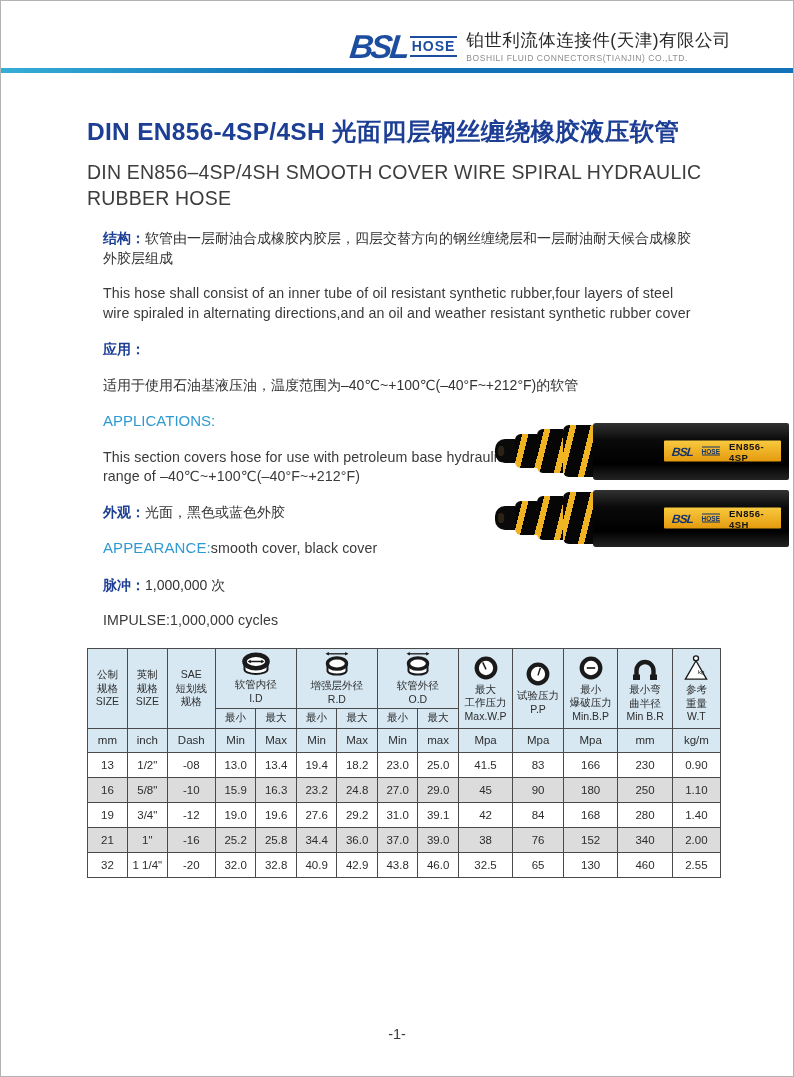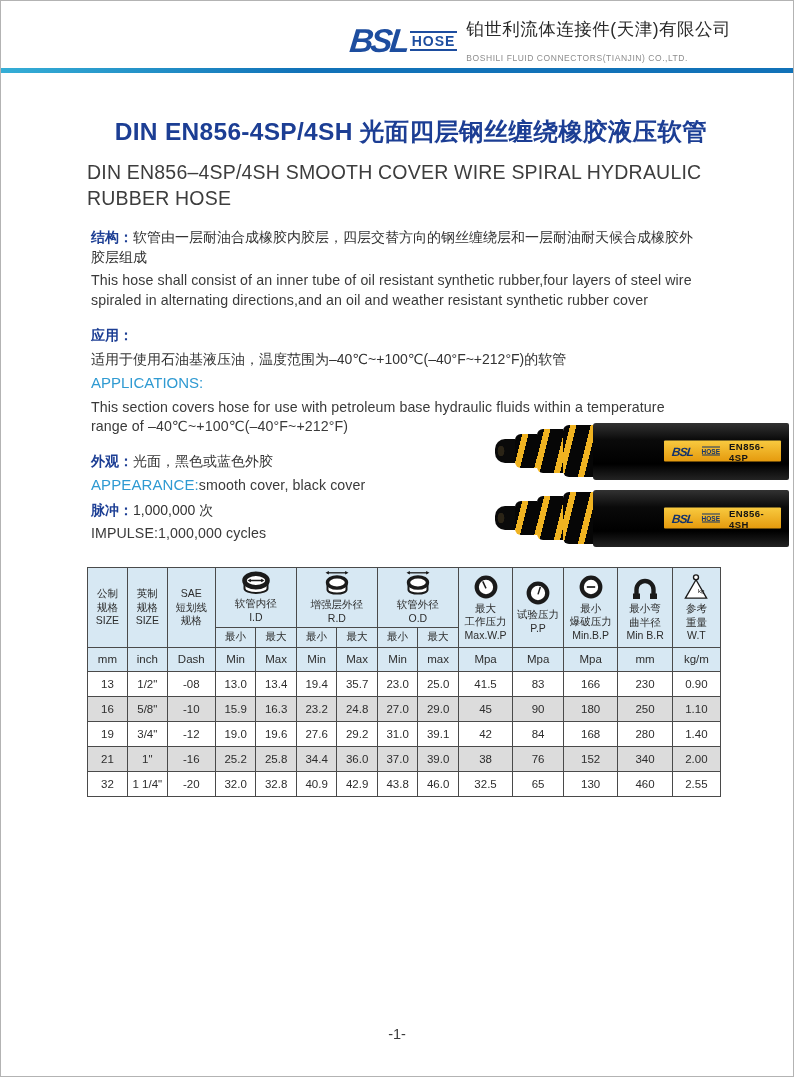--- a/index.html
+++ b/index.html
@@ -17,31 +17,31 @@
   .page-header{display:flex;justify-content:flex-end;align-items:flex-end;
                padding:24px 62px 5px 0;height:67px;}
   .brand{display:flex;align-items:center;gap:9px;}
   .logo{display:flex;align-items:center;}
   .logo-bsl{font-style:italic;font-weight:bold;font-size:33px;line-height:1;
             color:var(--logo-blue);letter-spacing:-3px;transform:skewX(-6deg);}
   .logo-hose{font-weight:bold;font-size:14px;line-height:1.15;color:var(--logo-blue);
              border-top:2px solid var(--logo-blue);border-bottom:2px solid var(--logo-blue);
              padding:0 2px;margin-left:3px;letter-spacing:1px;}
   .company-cn{font-size:17.5px;color:#2a2a2a;letter-spacing:0.5px;line-height:1.15;}
-  .company-en{font-size:8.5px;color:#8c8c8c;letter-spacing:0.55px;margin-top:14px;}
+  .company-en{font-size:8.5px;color:#8c8c8c;letter-spacing:0.55px;margin-top:2px;}
   .divider{height:5px;background:linear-gradient(90deg,#35aed6 0,#1172b8 38%,#1172b8 100%);}
 
   
   main{padding:0 86px;}
   h1{margin:42px 0 0;font-size:24.5px;font-weight:bold;color:var(--accent-navy);
-     text-align:right;letter-spacing:0.3px;}
+     text-align:left;letter-spacing:0.3px;}
   h2{margin:12px 0 4px;font-size:19.5px;font-weight:normal;color:#3d3d3d;
      line-height:1.33;letter-spacing:0.2px;}
   section{margin-top:15px;}
-  section p{margin:4px;}
+  section p{margin:16px;}
   .cn{font-size:14px;color:#333;line-height:1.45;}
   .cn-label{color:var(--accent-navy);font-weight:bold;}
   .heading-en{color:var(--accent-sky);font-size:15px;line-height:1.35;margin-top:1px;}
   .en{font-size:14.2px;color:#3a3a3a;line-height:1.35;letter-spacing:0.1px;}
   .sect-appearance{width:406px;}
   .sect-appearance p{margin-top:2px;}
 
   
   .hose-stack{position:absolute;top:421px;right:4px;width:294px;
               display:flex;flex-direction:column;gap:9px;}
@@ -58,21 +58,21 @@
   .hose-label{position:absolute;left:36%;top:50%;transform:translateY(-50%);
               width:60%;height:21px;padding:0 8px;display:flex;align-items:center;gap:9px;
               background:linear-gradient(180deg,#f8ca40,#e59a0d);border-radius:1px;}
   .hl-bsl{font-style:italic;font-weight:bold;font-size:12px;color:#15346b;
           letter-spacing:-1px;transform:skewX(-6deg);}
   .hl-hose{font-weight:bold;font-size:6.5px;color:#15346b;line-height:1.2;
            border-top:1px solid #15346b;border-bottom:1px solid #15346b;}
   .hl-model{font-weight:bold;font-size:9.5px;color:#141414;letter-spacing:0.5px;}
 
   
-  .spec-table{width:634px;margin:24px auto 0;border-collapse:collapse;table-layout:fixed;}
+  .spec-table{width:634px;margin:18px auto 0;border-collapse:collapse;table-layout:fixed;}
   .spec-table th,.spec-table td{border:1px solid var(--table-border);text-align:center;
       vertical-align:middle;font-weight:normal;color:#2d2d2d;padding:1px;}
   .spec-table thead th{background:var(--table-header-bg);}
   .th-main{height:60px;font-size:10.5px;line-height:1.3;}
   .th-label{display:block;white-space:pre-line;}
   .icon{display:block;margin:1px auto 2px;}
   .th-sub{height:20px;font-size:10.5px;}
   .th-units{height:24px;font-size:11.5px;}
   .spec-table tbody td{height:25px;font-size:11.5px;background:#fff;}
   .spec-table tbody tr.alt td{background:var(--table-alt-row-bg);}
@@ -265,21 +265,21 @@
         </tr>
       </thead>
       <tbody>
           <tr>
             <td>13</td>
             <td>1/2"</td>
             <td>-08</td>
             <td>13.0</td>
             <td>13.4</td>
             <td>19.4</td>
-            <td>35.7</td>
+            <td>18.2</td>
             <td>23.0</td>
             <td>25.0</td>
             <td>41.5</td>
             <td>83</td>
             <td>166</td>
             <td>230</td>
             <td>0.90</td>
           </tr>
           <tr class="alt">
             <td>16</td>

